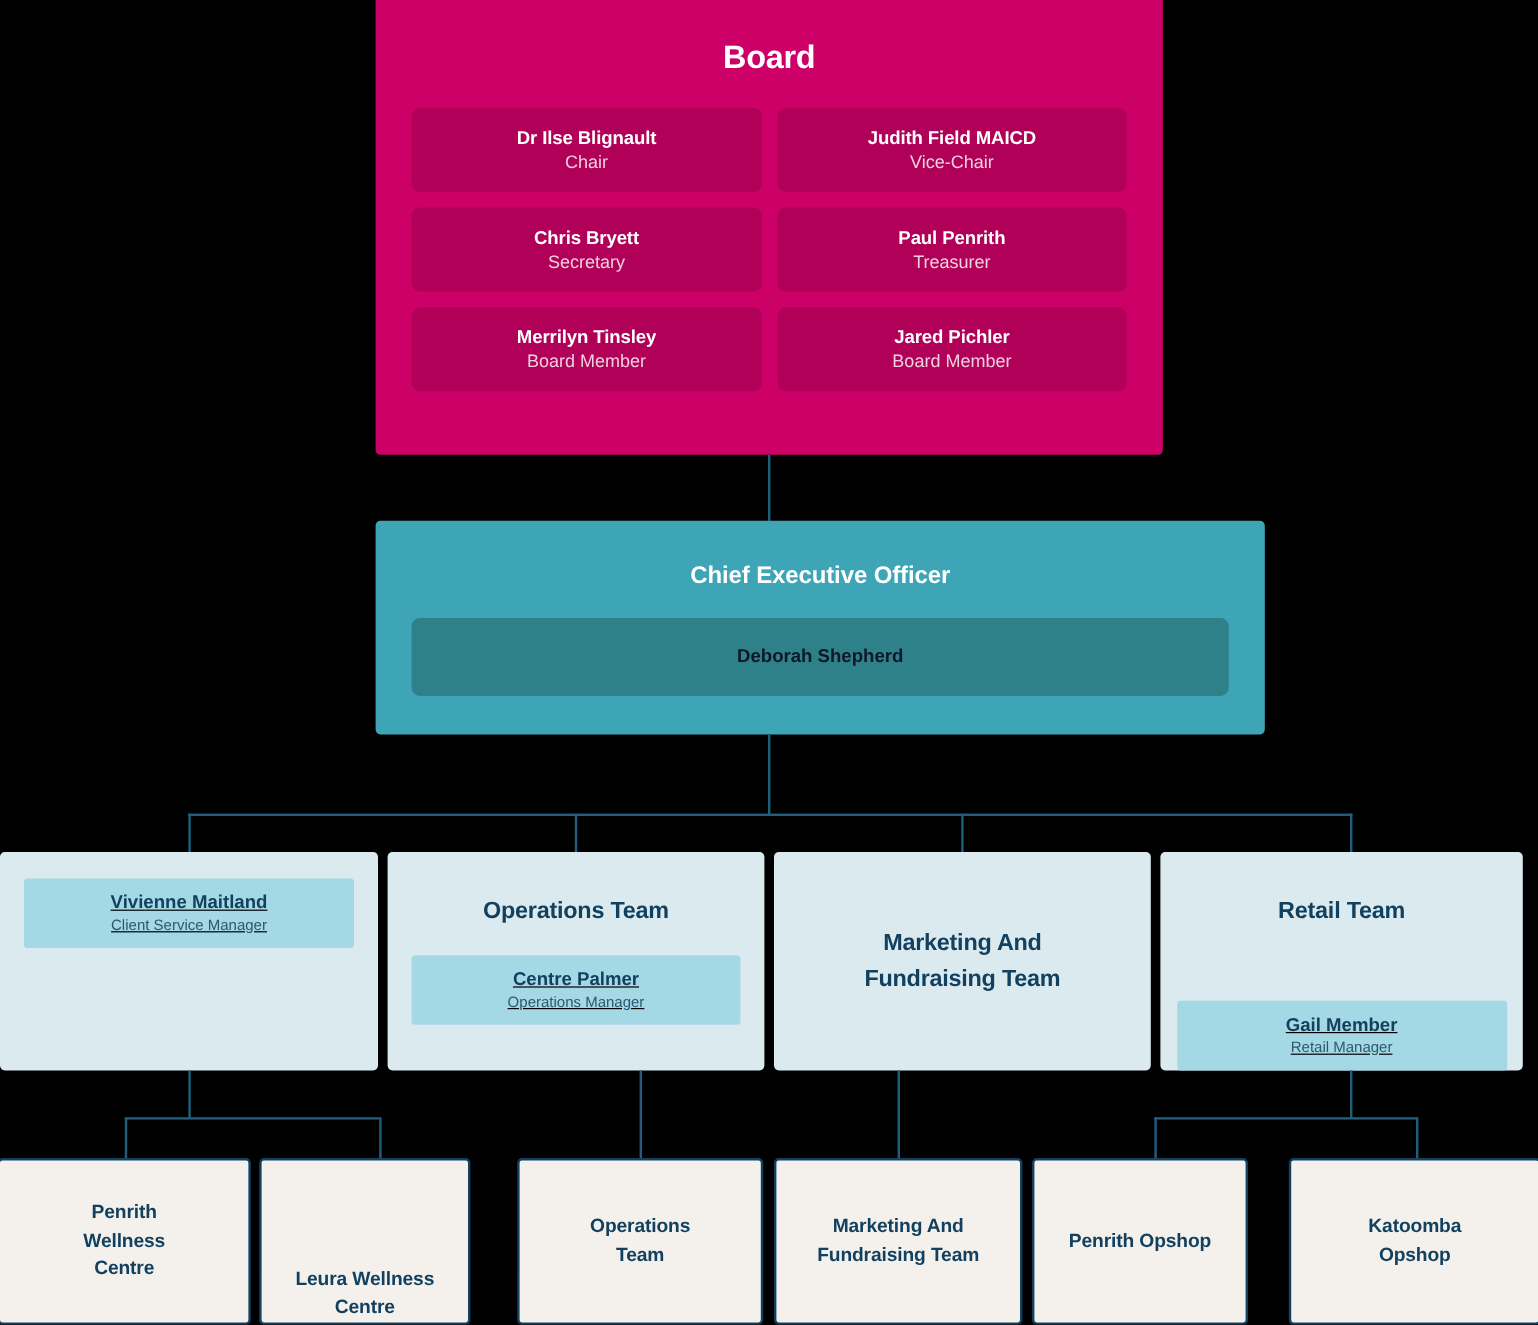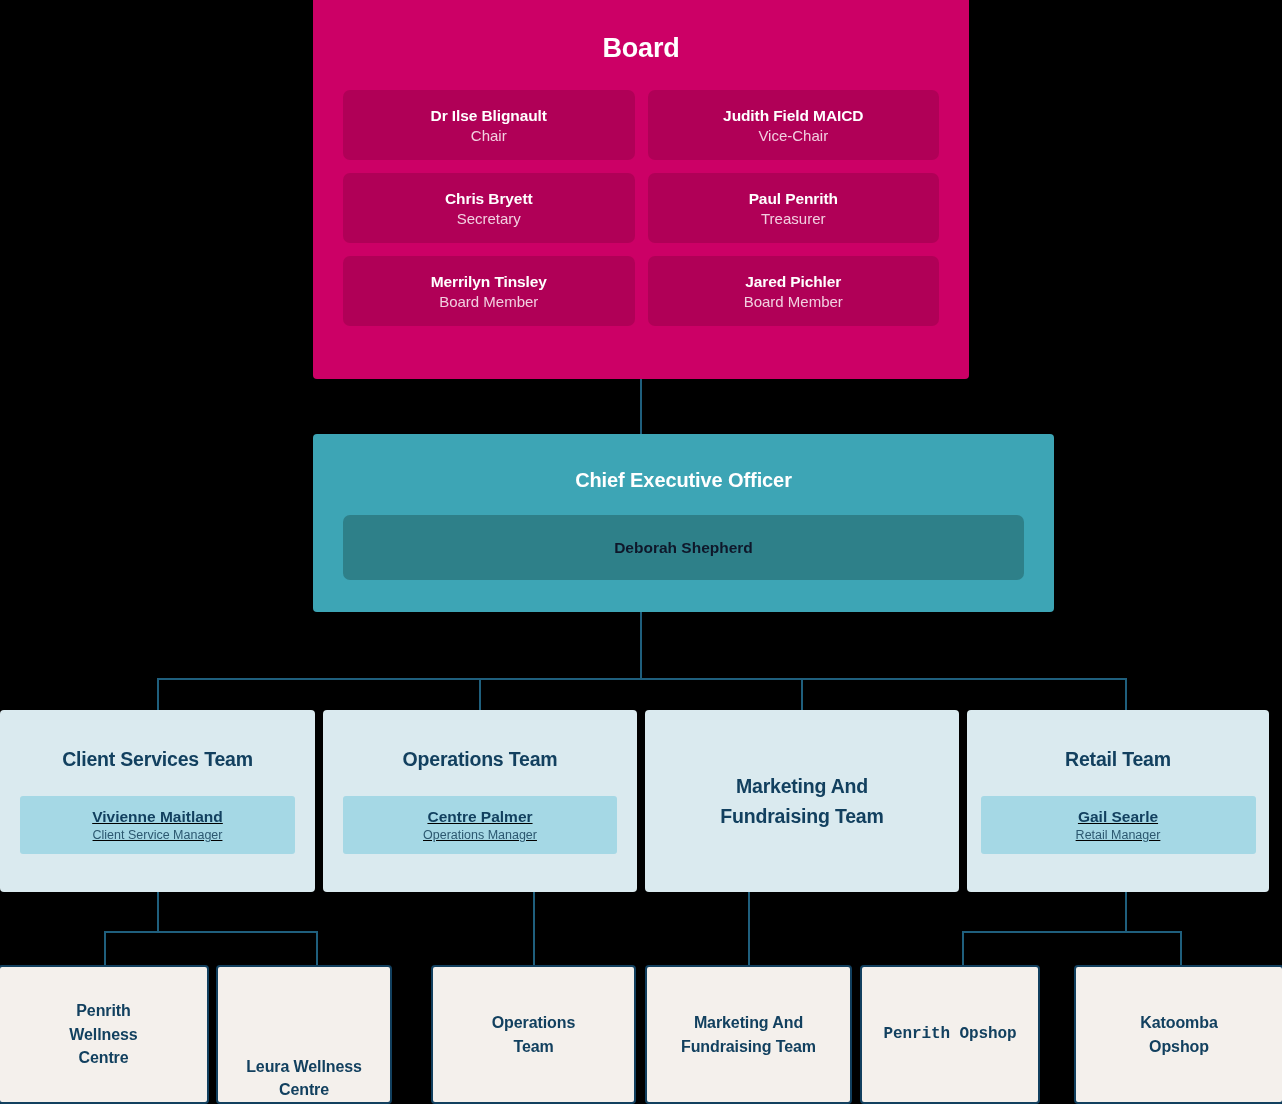--- a/index.html
+++ b/index.html
@@ -216,43 +216,42 @@
   </div>
 
   <div class="conn conn-v" style="left:640px; top:612px; height:67px;"></div>
   <div class="conn conn-h" style="left:157px; top:678px; width:970px;"></div>
   <div class="conn conn-v" style="left:157px; top:678px; height:32px;"></div>
   <div class="conn conn-v" style="left:479px; top:678px; height:32px;"></div>
   <div class="conn conn-v" style="left:801px; top:678px; height:32px;"></div>
   <div class="conn conn-v" style="left:1125px; top:678px; height:32px;"></div>
 
   <div class="team" style="left:0px; width:315px;">
-    <div class="team-title">Client Services Team</div>
     <div class="team-card" style="width:275px;">
       <div class="tm-name">Vivienne Maitland</div>
       <div class="tm-role">Client Service Manager</div>
     </div>
   </div>
 
   <div class="team" style="left:323px; width:314px;">
     <div class="team-title">Operations Team</div>
     <div class="team-card" style="width:274px;">
       <div class="tm-name">Centre Palmer</div>
       <div class="tm-role">Operations Manager</div>
     </div>
   </div>
 
   <div class="team no-manager" style="left:645px; width:314px;">
     <div class="team-title" style="max-width:230px;">Marketing And Fundraising Team</div>
   </div>
 
-  <div class="team" style="left:967px; width:302px;">
+  <div class="team" style="left:967px; width:302px;justify-content:space-between;">
     <div class="team-title">Retail Team</div>
     <div class="team-card" style="width:275px;">
-      <div class="tm-name">Gail Searle</div>
+      <div class="tm-name">Gail Member</div>
       <div class="tm-role">Retail Manager</div>
     </div>
   </div>
 
   <div class="conn conn-v" style="left:157px; top:892px; height:40px;"></div>
   <div class="conn conn-h" style="left:104px; top:931px; width:212px;"></div>
   <div class="conn conn-v" style="left:104px; top:931px; height:34px;"></div>
   <div class="conn conn-v" style="left:316px; top:931px; height:34px;"></div>
 
   <div class="conn conn-v" style="left:533px; top:892px; height:73px;"></div>
@@ -273,21 +272,21 @@
   </div>
 
   <div class="unit" style="left:431px; width:205px;">
     <div class="unit-label" style="max-width:115px;">Operations Team</div>
   </div>
 
   <div class="unit" style="left:645px; width:207px;">
     <div class="unit-label" style="max-width:140px;">Marketing And Fundraising Team</div>
   </div>
 
-  <div class="unit" style="left:860px; width:180px;font-family:Liberation Mono, monospace;">
+  <div class="unit" style="left:860px; width:180px;">
     <div class="unit-label" style="max-width:165px;">Penrith Opshop</div>
   </div>
 
   <div class="unit" style="left:1074px; width:210px;">
     <div class="unit-label" style="max-width:110px;">Katoomba Opshop</div>
   </div>
 
 </div>
 
 </body></html>

